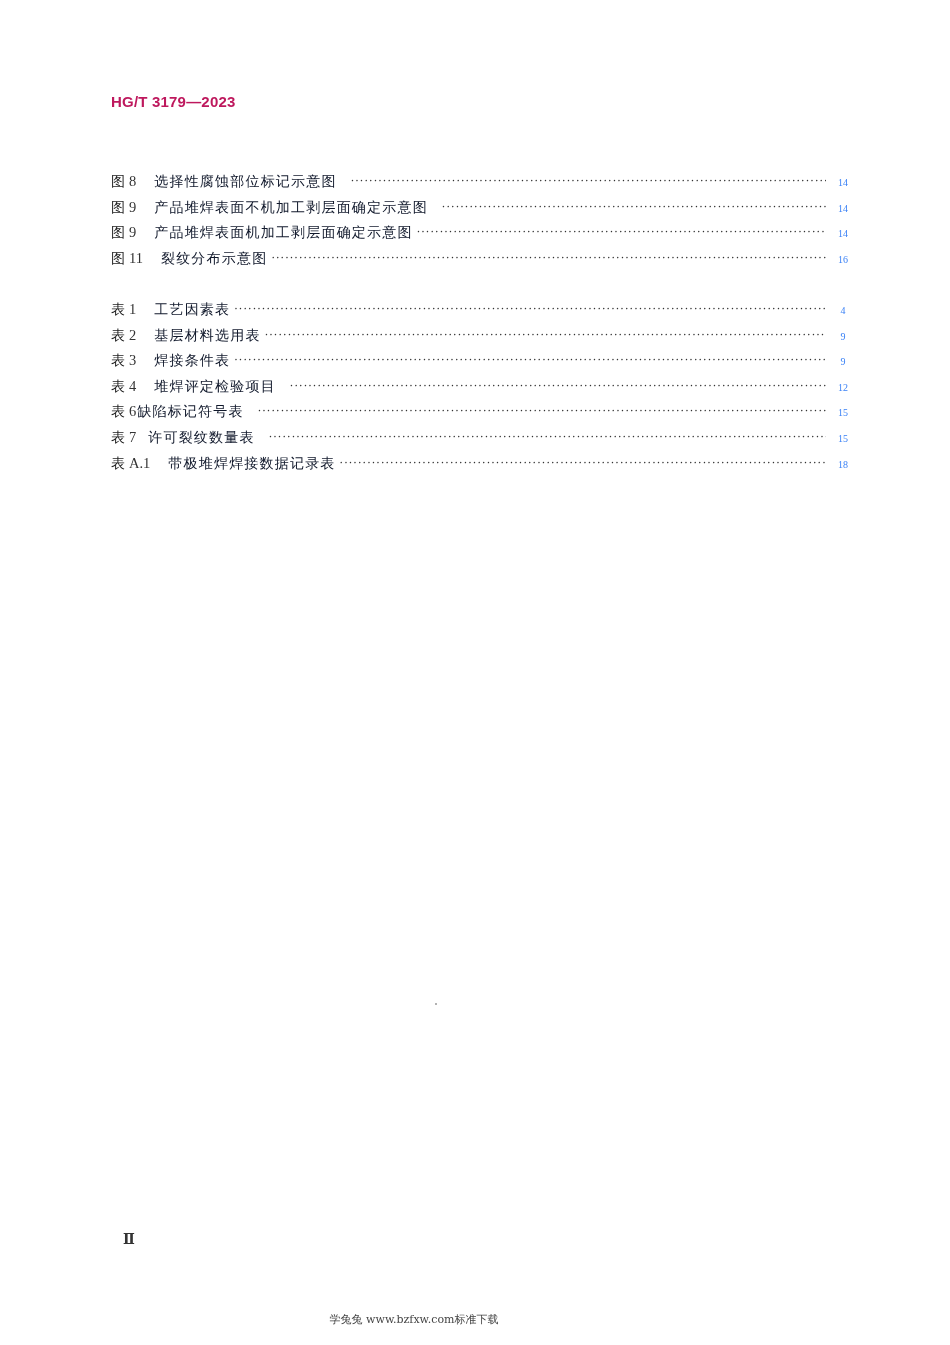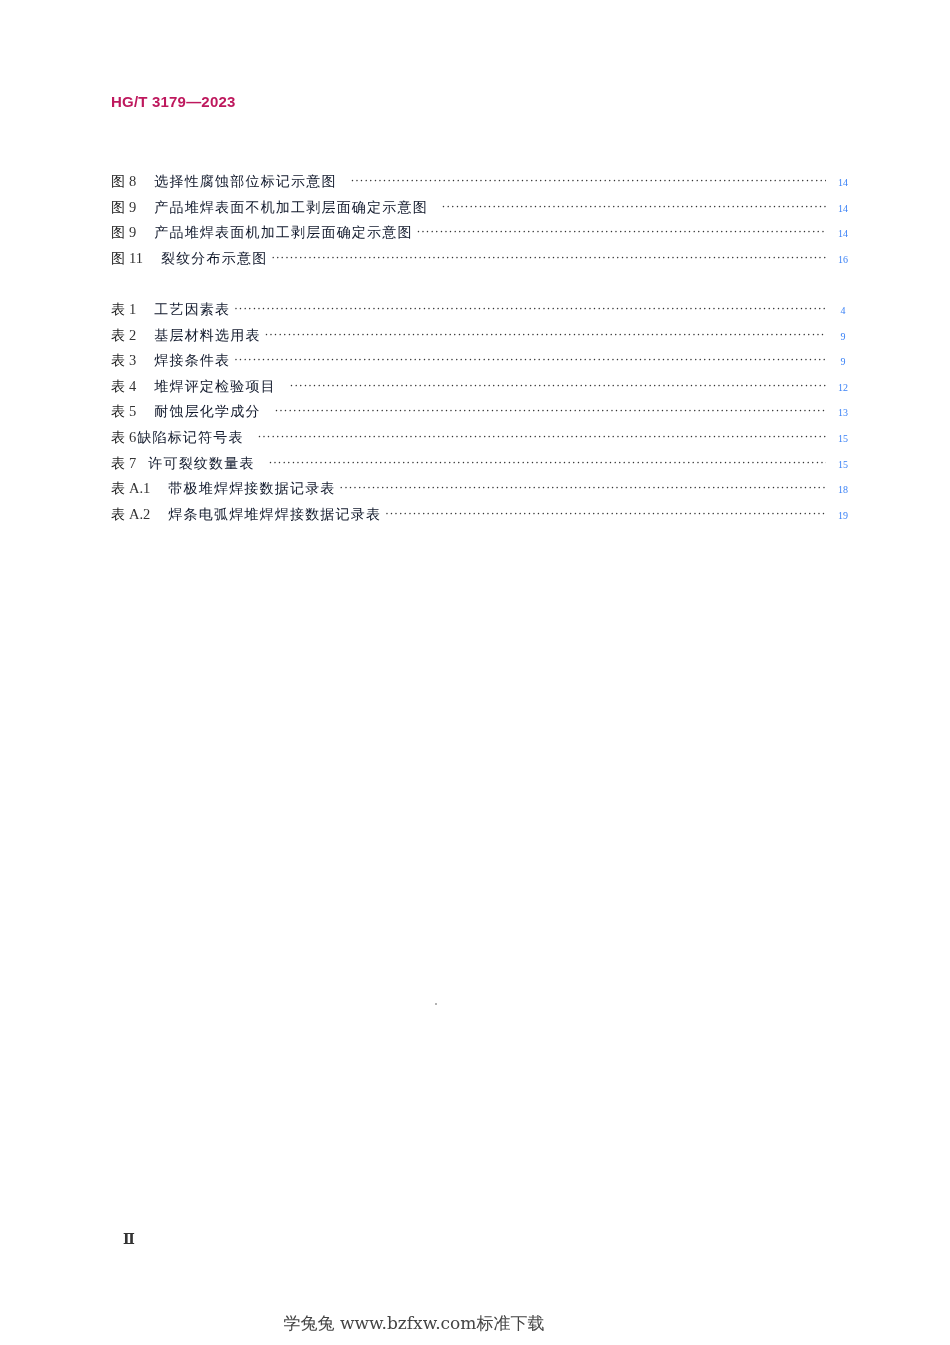--- a/index.html
+++ b/index.html
@@ -97,21 +97,21 @@
       background: #999;
       border-radius: 1px;
     }
     .watermark {
       position: absolute;
       left: 0;
       width: 828px;
       top: 1312px;
       text-align: center;
       font-family: "DejaVu Serif", "Liberation Serif", serif;
-      font-size: 17px;
+      font-size: 11px;
       color: #444;
     }
   </style>
 </head>
 <body>
 
 <div class="header-code">HG/T 3179—2023</div>
 
 <div class="toc toc-figures">
   <div class="toc-row">
@@ -159,48 +159,36 @@
     <span class="toc-dots"></span>
     <span class="toc-page">9</span>
   </div>
   <div class="toc-row">
     <span class="toc-label"><span>表</span><span class="toc-num">4</span></span>
     <span class="toc-title" style="margin-left:18px">堆焊评定检验项目</span>
     <span class="toc-dots" style="margin-left:14px"></span>
     <span class="toc-page">12</span>
   </div>
   <div class="toc-row">
-    <span class="toc-label"><span>表</span><span class="toc-num">5</span></span>
-    <span class="toc-title" style="margin-left:18px">耐蚀层化学成分</span>
-    <span class="toc-dots" style="margin-left:14px"></span>
-    <span class="toc-page">13</span>
-  </div>
-  <div class="toc-row">
     <span class="toc-label"><span>表</span><span class="toc-num">6</span></span>
     <span class="toc-title" style="margin-left:1px">缺陷标记符号表</span>
     <span class="toc-dots" style="margin-left:14px"></span>
     <span class="toc-page">15</span>
   </div>
   <div class="toc-row">
     <span class="toc-label"><span>表</span><span class="toc-num">7</span></span>
     <span class="toc-title" style="margin-left:12px">许可裂纹数量表</span>
     <span class="toc-dots" style="margin-left:14px"></span>
     <span class="toc-page">15</span>
   </div>
   <div class="toc-row">
     <span class="toc-label"><span>表</span><span class="toc-num">A.1</span></span>
     <span class="toc-title" style="margin-left:18px">带极堆焊焊接数据记录表</span>
     <span class="toc-dots"></span>
     <span class="toc-page">18</span>
   </div>
-  <div class="toc-row">
-    <span class="toc-label"><span>表</span><span class="toc-num">A.2</span></span>
-    <span class="toc-title" style="margin-left:18px">焊条电弧焊堆焊焊接数据记录表</span>
-    <span class="toc-dots"></span>
-    <span class="toc-page">19</span>
-  </div>
 </div>
 
 <div class="stray-dot"></div>
 
 <div class="page-roman">Ⅱ</div>
 
 <div class="watermark">学兔兔 www.bzfxw.com标准下载</div>
 
 </body></html>

